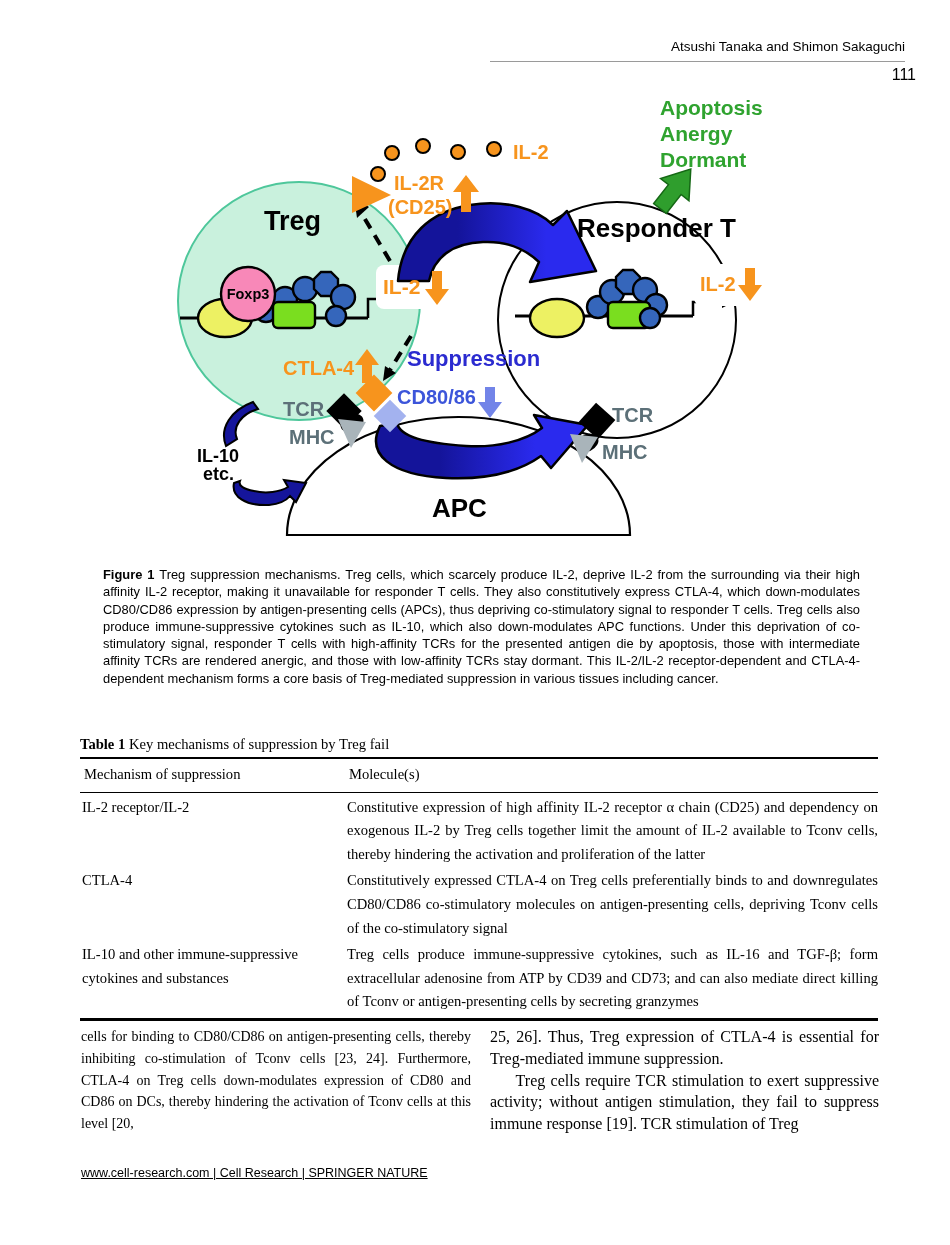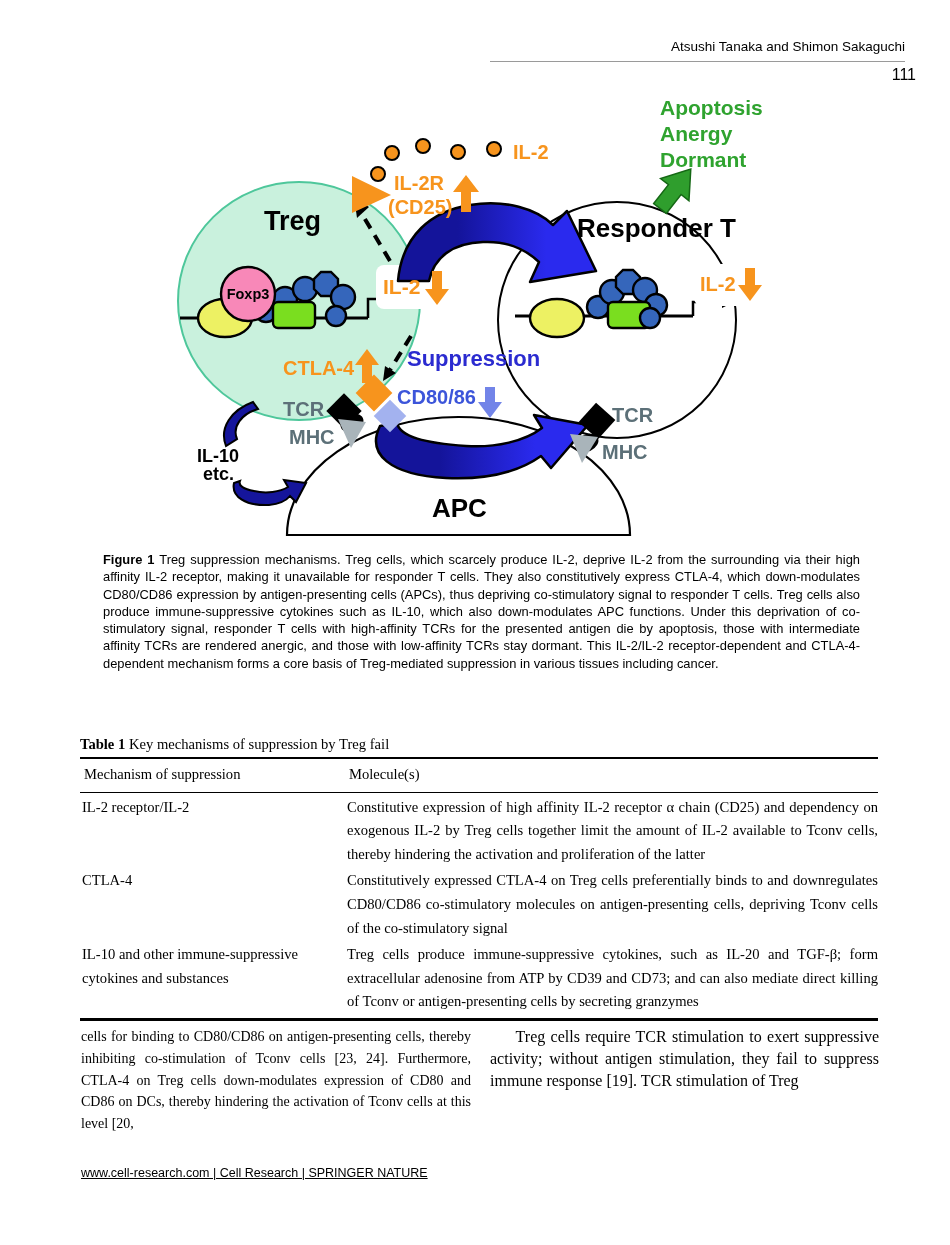--- a/index.html
+++ b/index.html
@@ -5,21 +5,21 @@
   html,body{margin:0;padding:0;background:#fff;}
   #page{position:relative;width:950px;height:1245px;background:#fff;overflow:hidden;
         font-family:"Liberation Serif",serif;color:#000000;}
   .sans{font-family:"Liberation Sans",sans-serif;}
   .b{font-weight:bold;}
   .header-authors{position:absolute;top:39px;right:45px;font-size:13.5px;}
   .header-rule{position:absolute;top:61px;left:490px;width:415px;height:1px;background:#9a9a9a;}
   .page-num{position:absolute;top:66px;right:34px;font-size:16px;}
   #diagram{position:absolute;top:85px;left:0;}
   #diagram text{font-family:"Liberation Sans",sans-serif;font-weight:bold;}
-  .caption{position:absolute;top:551px;left:103px;width:757px;font-family:"Liberation Sans",sans-serif;
+  .caption{position:absolute;top:566px;left:103px;width:757px;font-family:"Liberation Sans",sans-serif;
            font-size:12.9px;line-height:17.3px;text-align:justify;}
   .tablewrap{position:absolute;top:734px;left:80px;width:798px;font-size:14.6px;}
   .table-title{line-height:20px;margin-bottom:3px;}
   .trule-top{border-top:2px solid #000;}
   .trow{display:grid;grid-template-columns:265px 1fr;}
   .thead{padding:4px 0 5px 2px;border-bottom:1.6px solid #000;}
   .tbody-row{padding-top:3px;}
   .tcell{line-height:23.6px;padding-left:2px;}
   .tmech{text-align:justify;}
   .trule-bottom{border-top:3px solid #000;margin-top:4px;}
@@ -177,25 +177,26 @@
     <div class="trow tbody-row">
       <div class="tcell">IL-2 receptor/IL-2</div>
       <div class="tcell tmech">Constitutive expression of high affinity IL-2 receptor α chain (CD25) and dependency on exogenous IL-2 by Treg cells together limit the amount of IL-2 available to Tconv cells, thereby hindering the activation and proliferation of the latter</div>
     </div>
     <div class="trow tbody-row">
       <div class="tcell">CTLA-4</div>
       <div class="tcell tmech">Constitutively expressed CTLA-4 on Treg cells preferentially binds to and downregulates CD80/CD86 co-stimulatory molecules on antigen-presenting cells, depriving Tconv cells of the co-stimulatory signal</div>
     </div>
     <div class="trow tbody-row">
       <div class="tcell">IL-10 and other immune-suppressive cytokines and substances</div>
-      <div class="tcell tmech">Treg cells produce immune-suppressive cytokines, such as IL-20 and TGF-β; form extracellular adenosine from ATP by CD39 and CD73; and can also mediate direct killing of Tconv or antigen-presenting cells by secreting granzymes</div>
+      <div class="tcell tmech">Treg cells produce immune-suppressive cytokines, such as IL-16 and TGF-β; form extracellular adenosine from ATP by CD39 and CD73; and can also mediate direct killing of Tconv or antigen-presenting cells by secreting granzymes</div>
     </div>
     <div class="trule-bottom"></div>
   </div>
 
   <div class="body-left">cells for binding to CD80/CD86 on antigen-presenting cells, thereby inhibiting co-stimulation of Tconv cells [23, 24]. Furthermore, CTLA-4 on Treg cells down-modulates expression of CD80 and CD86 on DCs, thereby hindering the activation of Tconv cells at this level [20,</div>
   <div class="body-right">
+    <p>25, 26]. Thus, Treg expression of CTLA-4 is essential for Treg-mediated immune suppression.</p>
     <p class="indent">Treg cells require TCR stimulation to exert suppressive activity; without antigen stimulation, they fail to suppress immune response [19]. TCR stimulation of Treg</p>
   </div>
 
   <div class="footer sans">www.cell-research.com | Cell Research | SPRINGER NATURE</div>
 
 </div>
 
 </body></html>

